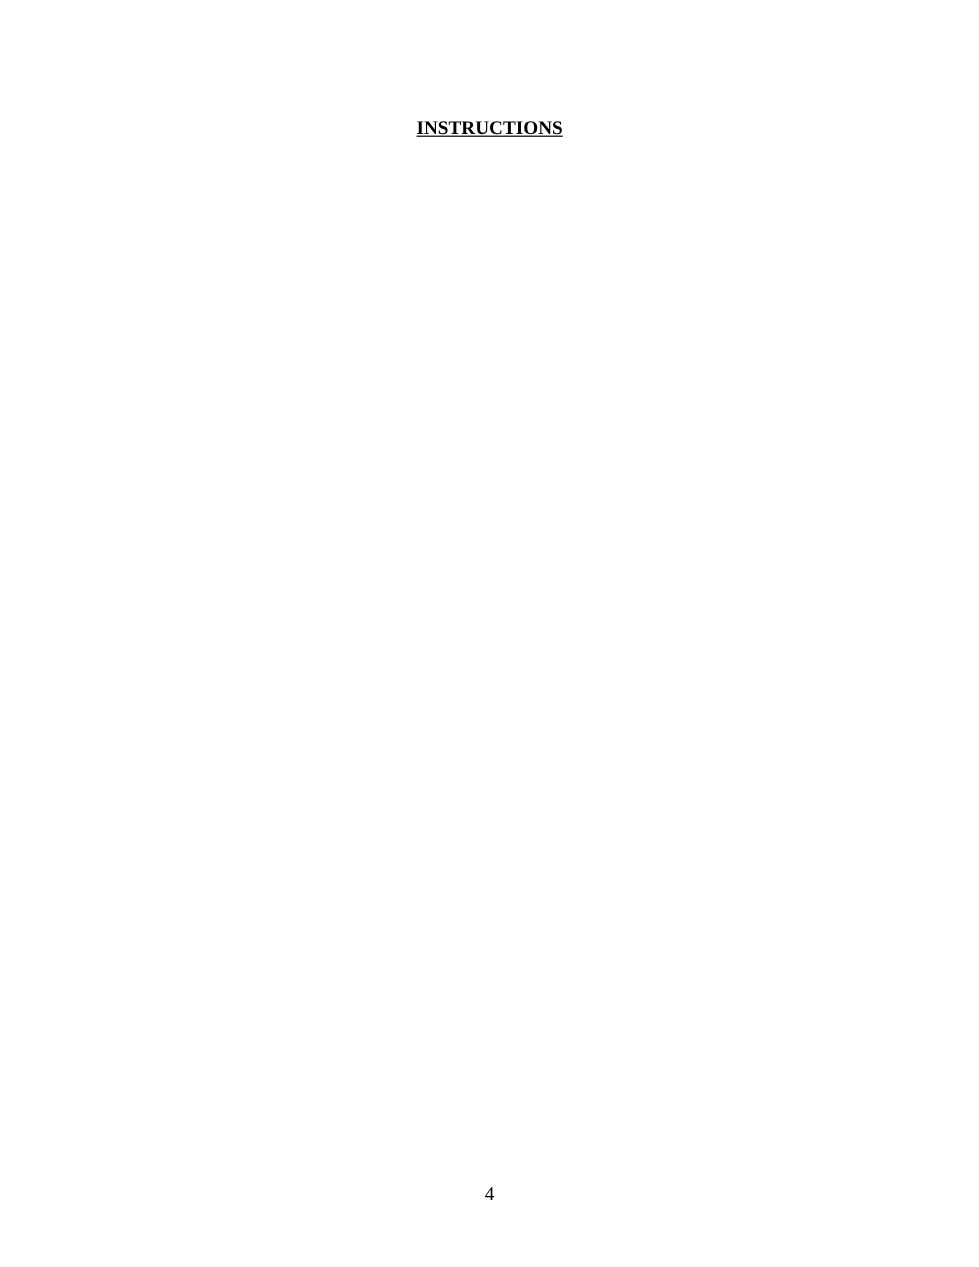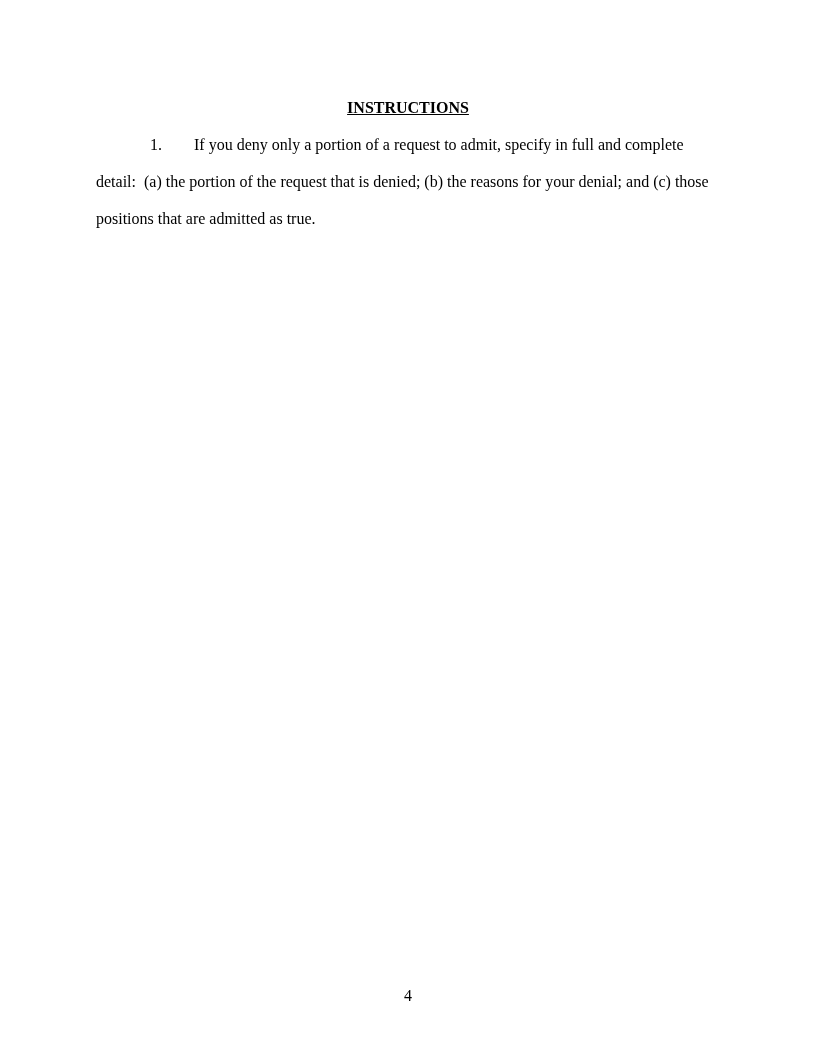--- a/index.html
+++ b/index.html
@@ -47,18 +47,17 @@
     line-height: 20px;
   }
 </style>
 </head>
 <body>
 
 <div class="page">
   <div class="content">
     <div class="doc-heading">INSTRUCTIONS</div>
 
-    <p class="para"><span class="para-number">1.</span><span>If you deny only a portion of a request to admit, specify in full and complete detail:  (a) the portion of the request that is denied; (b) the reasons for your denial; and (c) those positions that are admitted as true.</span></p>
 
   </div>
 
   <div class="page-footer">4</div>
 </div>
 
 </body></html>

